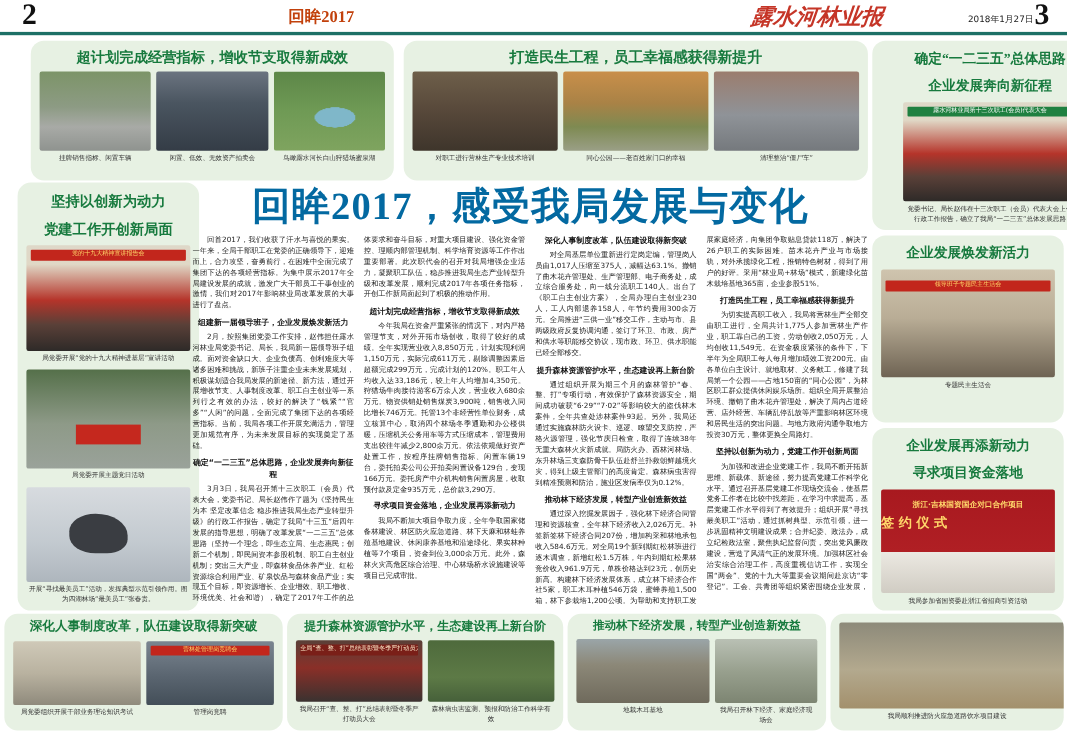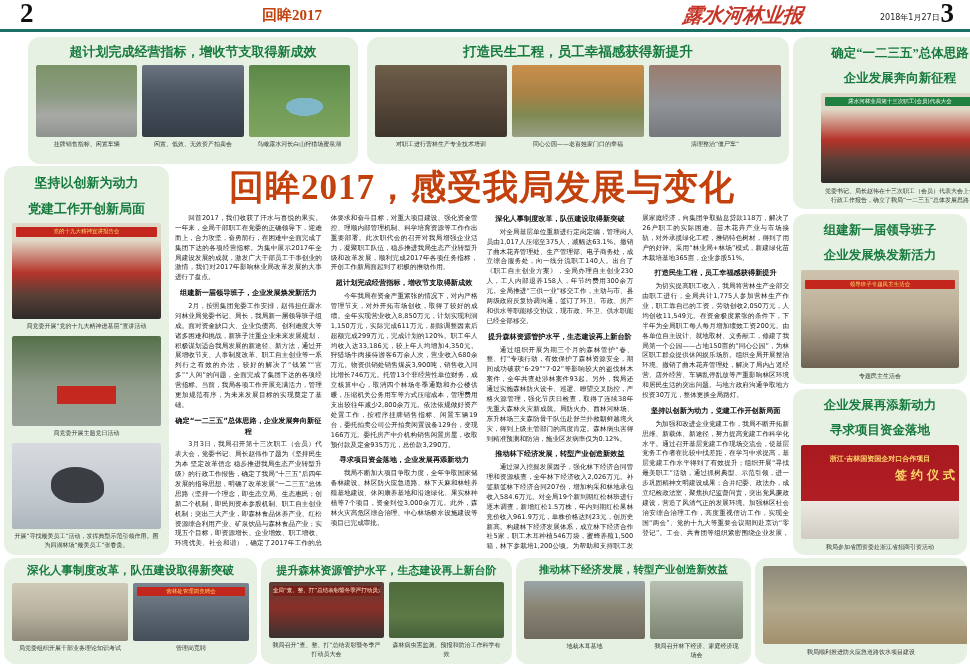--- a/index.html
+++ b/index.html
@@ -41,23 +41,23 @@
   .ph-snow .figure{position:absolute;left:26%;top:28%;width:36%;height:42%;background:#3a3d42;border-radius:45% 55% 35% 45%;}
   .ph-exam{background:linear-gradient(180deg,#cfc9b8 0%,#b9b2a0 50%,#8f8a7c 100%);}
   .ph-jobfair{background:linear-gradient(180deg,#7a8590 0%,#5a6570 55%,#434e58 100%);}
   .ph-winter{background:linear-gradient(180deg,#5a4038 0%,#8a2f28 45%,#3a3230 100%);}
   .ph-pest{background:linear-gradient(180deg,#4e6a3c 0%,#5d7a46 60%,#46603a 100%);}
   .ph-fungus{background:linear-gradient(180deg,#9aa5a8 0%,#8c8878 40%,#6f6a5c 100%);}
   .ph-fieldmeet{background:linear-gradient(180deg,#b9c0b4 0%,#98a08e 50%,#7d8572 100%);}
   .ph-road{background:linear-gradient(180deg,#8d8a7a 0%,#b3a98e 55%,#a3906c 100%);}
   .ph-signing{background:linear-gradient(180deg,#a8191f 0%,#b01f24 60%,#ece9e2 60%,#d0ccc3 100%);}
   .sig1{position:absolute;top:9px;left:0;width:100%;text-align:center;color:#ffd76a;font-size:7px;font-weight:bold;white-space:nowrap;overflow:hidden;}
-  .sig2{position:absolute;top:22px;left:0;width:100%;text-align:right;color:#ffd76a;font-size:12px;font-weight:bold;letter-spacing:4px;}
-  
-  .headline{position:absolute;left:172px;top:164px;width:620px;height:46px;text-align:center;font-family:"Liberation Serif","DejaVu Serif",serif;font-size:35px;font-weight:bold;color:#c2410c;letter-spacing:1px;}
+  .sig2{position:absolute;top:22px;left:0;width:100%;text-align:left;color:#ffd76a;font-size:12px;font-weight:bold;letter-spacing:4px;}
+  
+  .headline{position:absolute;left:172px;top:164px;width:620px;height:46px;text-align:center;font-family:"Liberation Serif","DejaVu Serif",serif;font-size:35px;font-weight:bold;color:#0369a1;letter-spacing:1px;}
   .article{position:absolute;left:175px;top:214px;width:614px;height:341px;column-count:4;column-gap:9px;font-size:6.6px;line-height:1.5;text-align:justify;color:#1a1a1a;word-break:break-all;overflow:hidden;}
   .article p{margin:0 0 2px 0;text-indent:2em;}
   .article h4{margin:5px 0 3px 0;font-size:7.2px;text-align:center;color:#111;break-after:avoid;}
   
   .colbox .gtitle{padding-top:8px;font-size:13px;}
   .colbox .photo{margin:6px 8px 0 8px;width:auto;}
 </style>
 </head>
 <body>
 
@@ -107,39 +107,38 @@
 
 <div class="gbox colbox" style="left:793px;top:37px;width:174px;height:172px;padding-left:20px;">
   <div class="gtitle" style="padding-top:8px;font-size:12.5px;">确定“一二三五”总体思路</div>
   <div class="gtitle" style="font-size:12.5px;">企业发展奔向新征程</div>
   <div class="photo ph-hall" style="height:90px;">
     <div class="pban green">露水河林业局第十三次职工(会员)代表大会</div>
   </div>
   <div class="caption" style="margin:3px 8px 0 8px;">党委书记、局长赵伟在十三次职工（会员）代表大会上作行政工作报告，确立了我局“一二三五”总体发展思路</div>
 </div>
 
-<div class="gbox colbox" style="left:4px;top:166px;width:165px;height:389px;">
+<div class="gbox colbox" style="left:16px;top:166px;width:165px;height:389px;">
   <div class="gtitle">坚持以创新为动力</div>
   <div class="gtitle">党建工作开创新局面</div>
   <div class="photo ph-hall" style="height:96px;">
     <div class="pban">党的十九大精神宣讲报告会</div>
   </div>
   <div class="caption" style="margin:2px 8px 0 8px;">局党委开展“党的十九大精神进基层”宣讲活动</div>
   <div class="photo ph-flag-outdoor" style="height:90px;">
     <div class="redflag"></div>
   </div>
   <div class="caption" style="margin:2px 8px 0 8px;">局党委开展主题党日活动</div>
   <div class="photo ph-snow" style="height:86px;">
     <div class="figure"></div>
   </div>
   <div class="caption" style="margin:2px 8px 0 8px;">开展“寻找最美员工”活动，发挥典型示范引领作用。图为四湖林场“最美员工”张春贵。</div>
 </div>
 
 <div class="gbox colbox" style="left:793px;top:214px;width:174px;height:170px;">
-  <div class="gtitle" style="padding-top:8px;font-size:12.5px;">组建新一届领导班子</div>
   <div class="gtitle" style="font-size:12.5px;">企业发展焕发新活力</div>
   <div class="photo" style="height:98px;background:linear-gradient(180deg,#cfc4ae 0%,#b9ad96 45%,#6e6353 100%);">
     <div class="pban" style="top:10px;">领导班子专题民主生活会</div>
   </div>
   <div class="caption" style="margin:3px 8px 0 8px;">专题民主生活会</div>
 </div>
 
 <div class="gbox colbox" style="left:793px;top:389px;width:174px;height:166px;">
   <div class="gtitle" style="font-size:12.5px;">企业发展再添新动力</div>
   <div class="gtitle" style="padding-top:8px;font-size:12.5px;">寻求项目资金落地</div>

